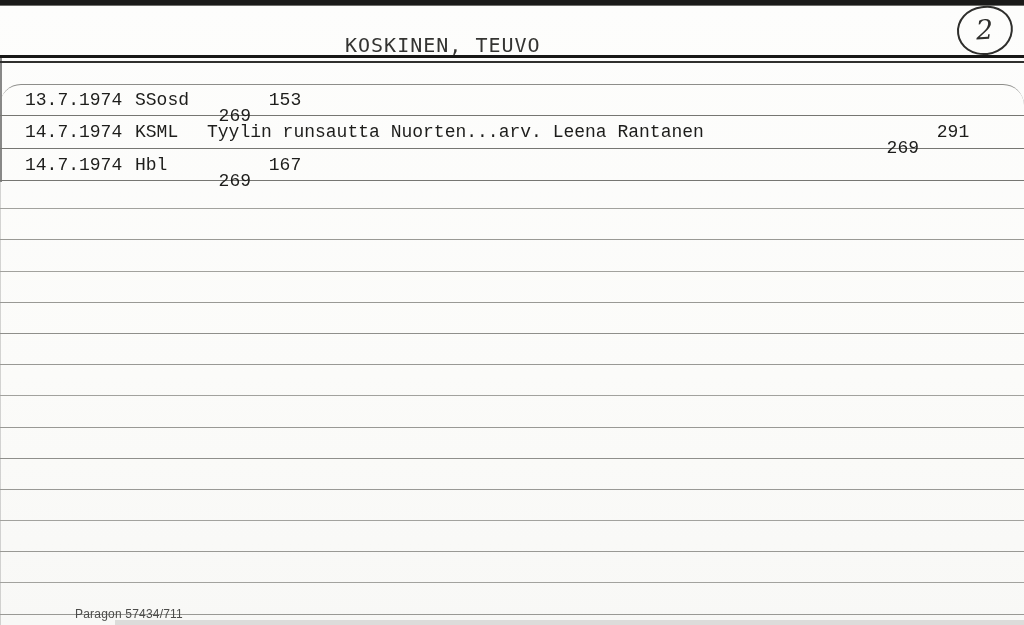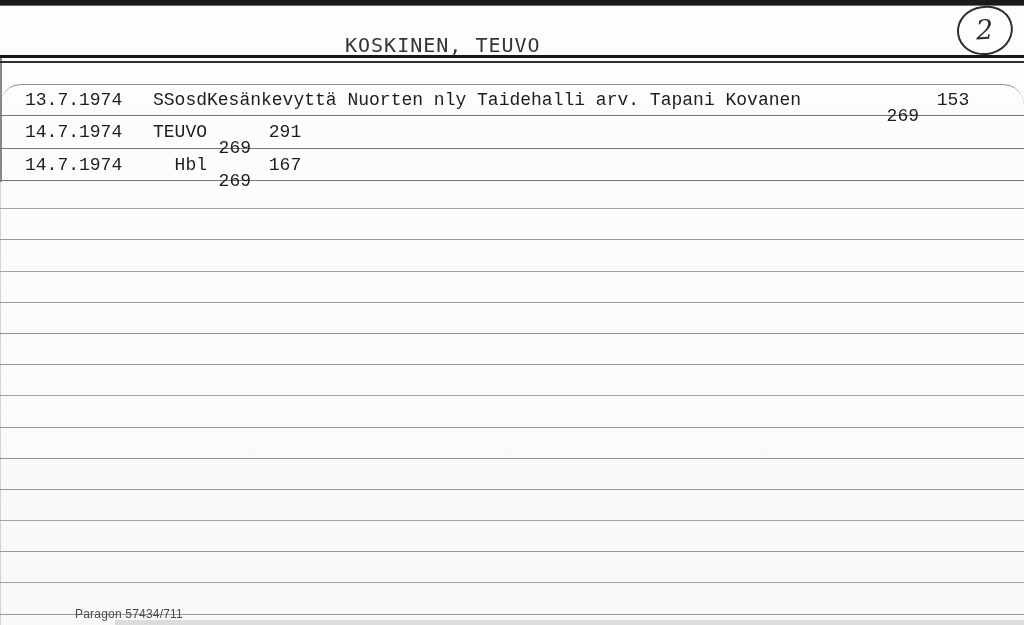--- a/index.html
+++ b/index.html
@@ -70,21 +70,21 @@
   .entry-row {
     display: flex; align-items: center;
     height: 30px;
     border-bottom: 1px solid #767672;
     font-size: 18px; color: #1d1d1b;
     white-space: pre;
   }
   .entry-row:nth-child(2) { height: 32px; }
   .entry-row:nth-child(3) { height: 31px; }
   .c-date  { width: 110px; margin-left: 25px; }
-  .c-src   { width: 72px; text-align: right; }
+  .c-src   { width: 72px; }
   .c-title { flex: 1; overflow: hidden; }
   .c-ref1  { width: 44px; text-align: right; margin-top: 32px; }
   .c-ref2  { width: 44px; text-align: center; margin-left: 12px; margin-right: 49px; }
   
   .ruled { position: absolute; top: 178px; left: 0; right: 0; }
   .ruled-line { height: 30.2px; border-bottom: 1px solid #a2a29e; }
   .ruled-line:nth-child(2n) { border-bottom-color: #999995; }
   .ruled-line:nth-child(5), .ruled-line:nth-child(9) { border-bottom-color: #8f8f8b; }
   
   .footer-label {
@@ -116,28 +116,28 @@
   </div>
 
   <div class="rule-thick"></div>
   <div class="rule-thin"></div>
 
   <div class="entries">
 
     <div class="entry-row">
       <span class="c-date">13.7.1974</span>
       <span class="c-src">SSosd</span>
-      <span class="c-title">Kesänkevyttä Nuorten nly Taidehalli arv. Tapani Kovanen</span>
       <span class="c-ref1">269</span>
       <span class="c-ref2">153</span>
     </div>
 
     <div class="entry-row">
       <span class="c-date">14.7.1974</span>
-      <span class="c-src">TEUVO</span>
+      <span class="c-src">KSML</span>
+      <span class="c-title">Tyylin runsautta Nuorten...arv. Leena Rantanen</span>
       <span class="c-ref1">269</span>
       <span class="c-ref2">291</span>
     </div>
 
     <div class="entry-row">
       <span class="c-date">14.7.1974</span>
       <span class="c-src">Hbl</span>
       <span class="c-ref1">269</span>
       <span class="c-ref2">167</span>
     </div>

